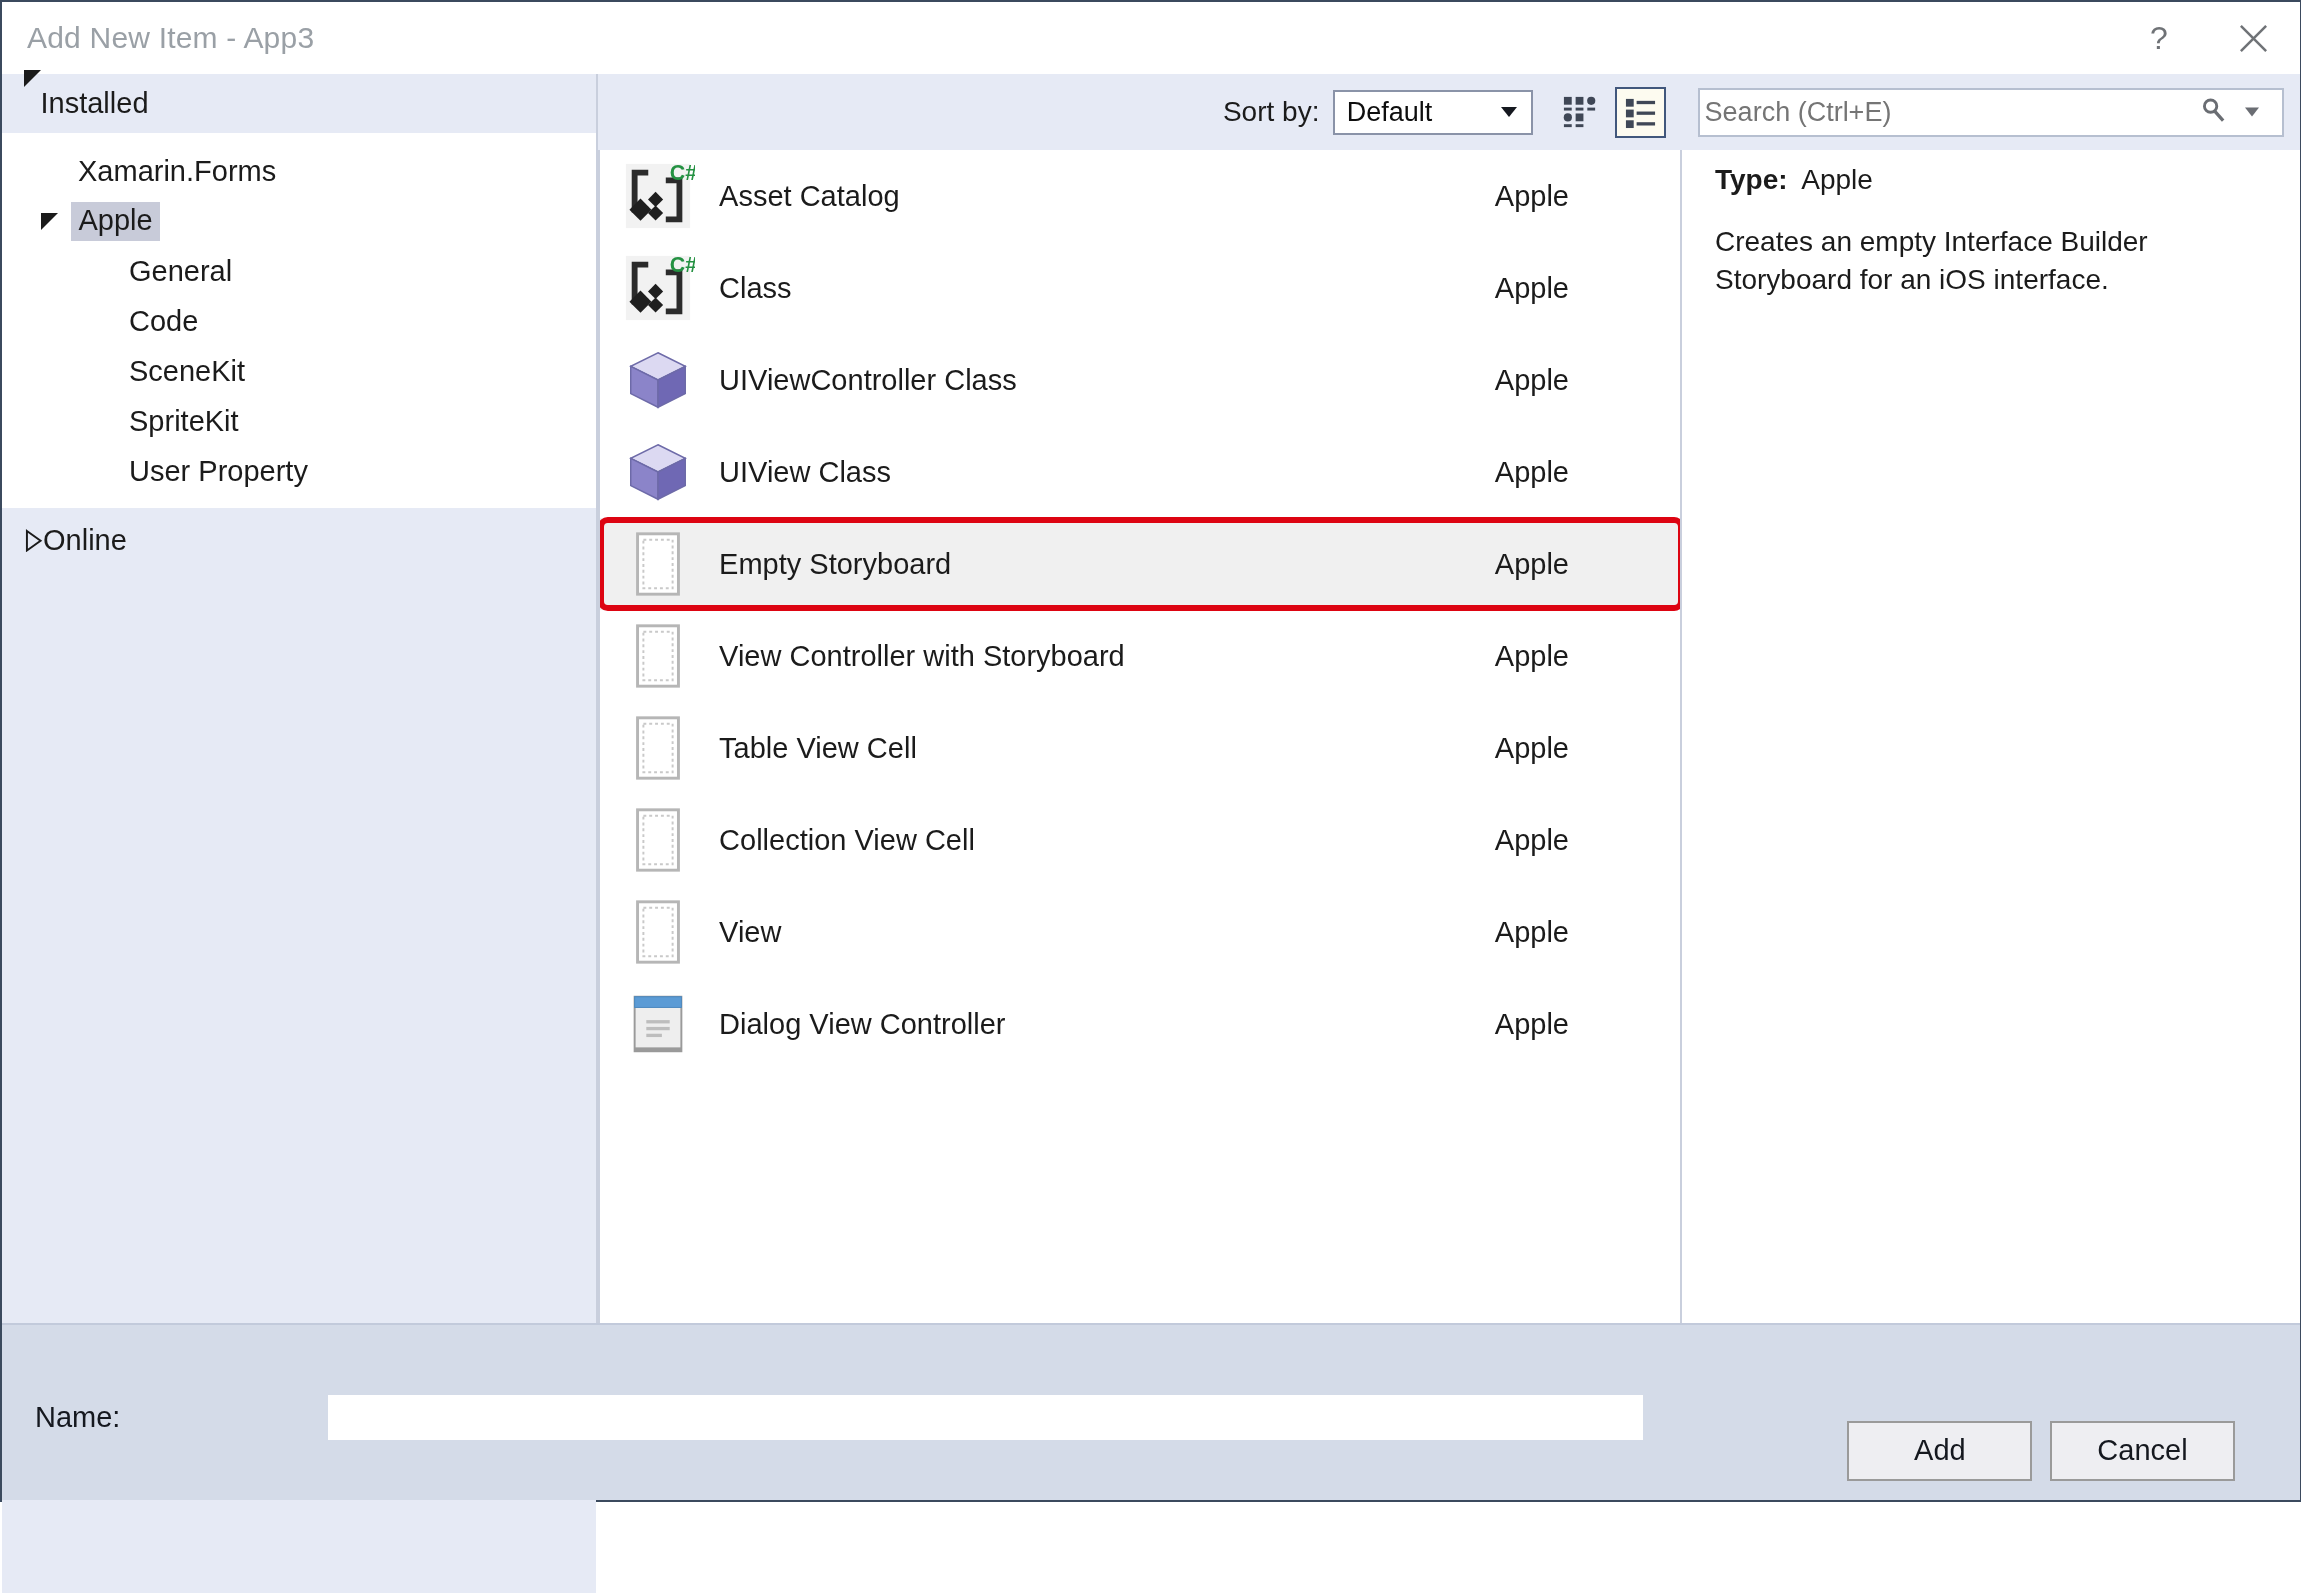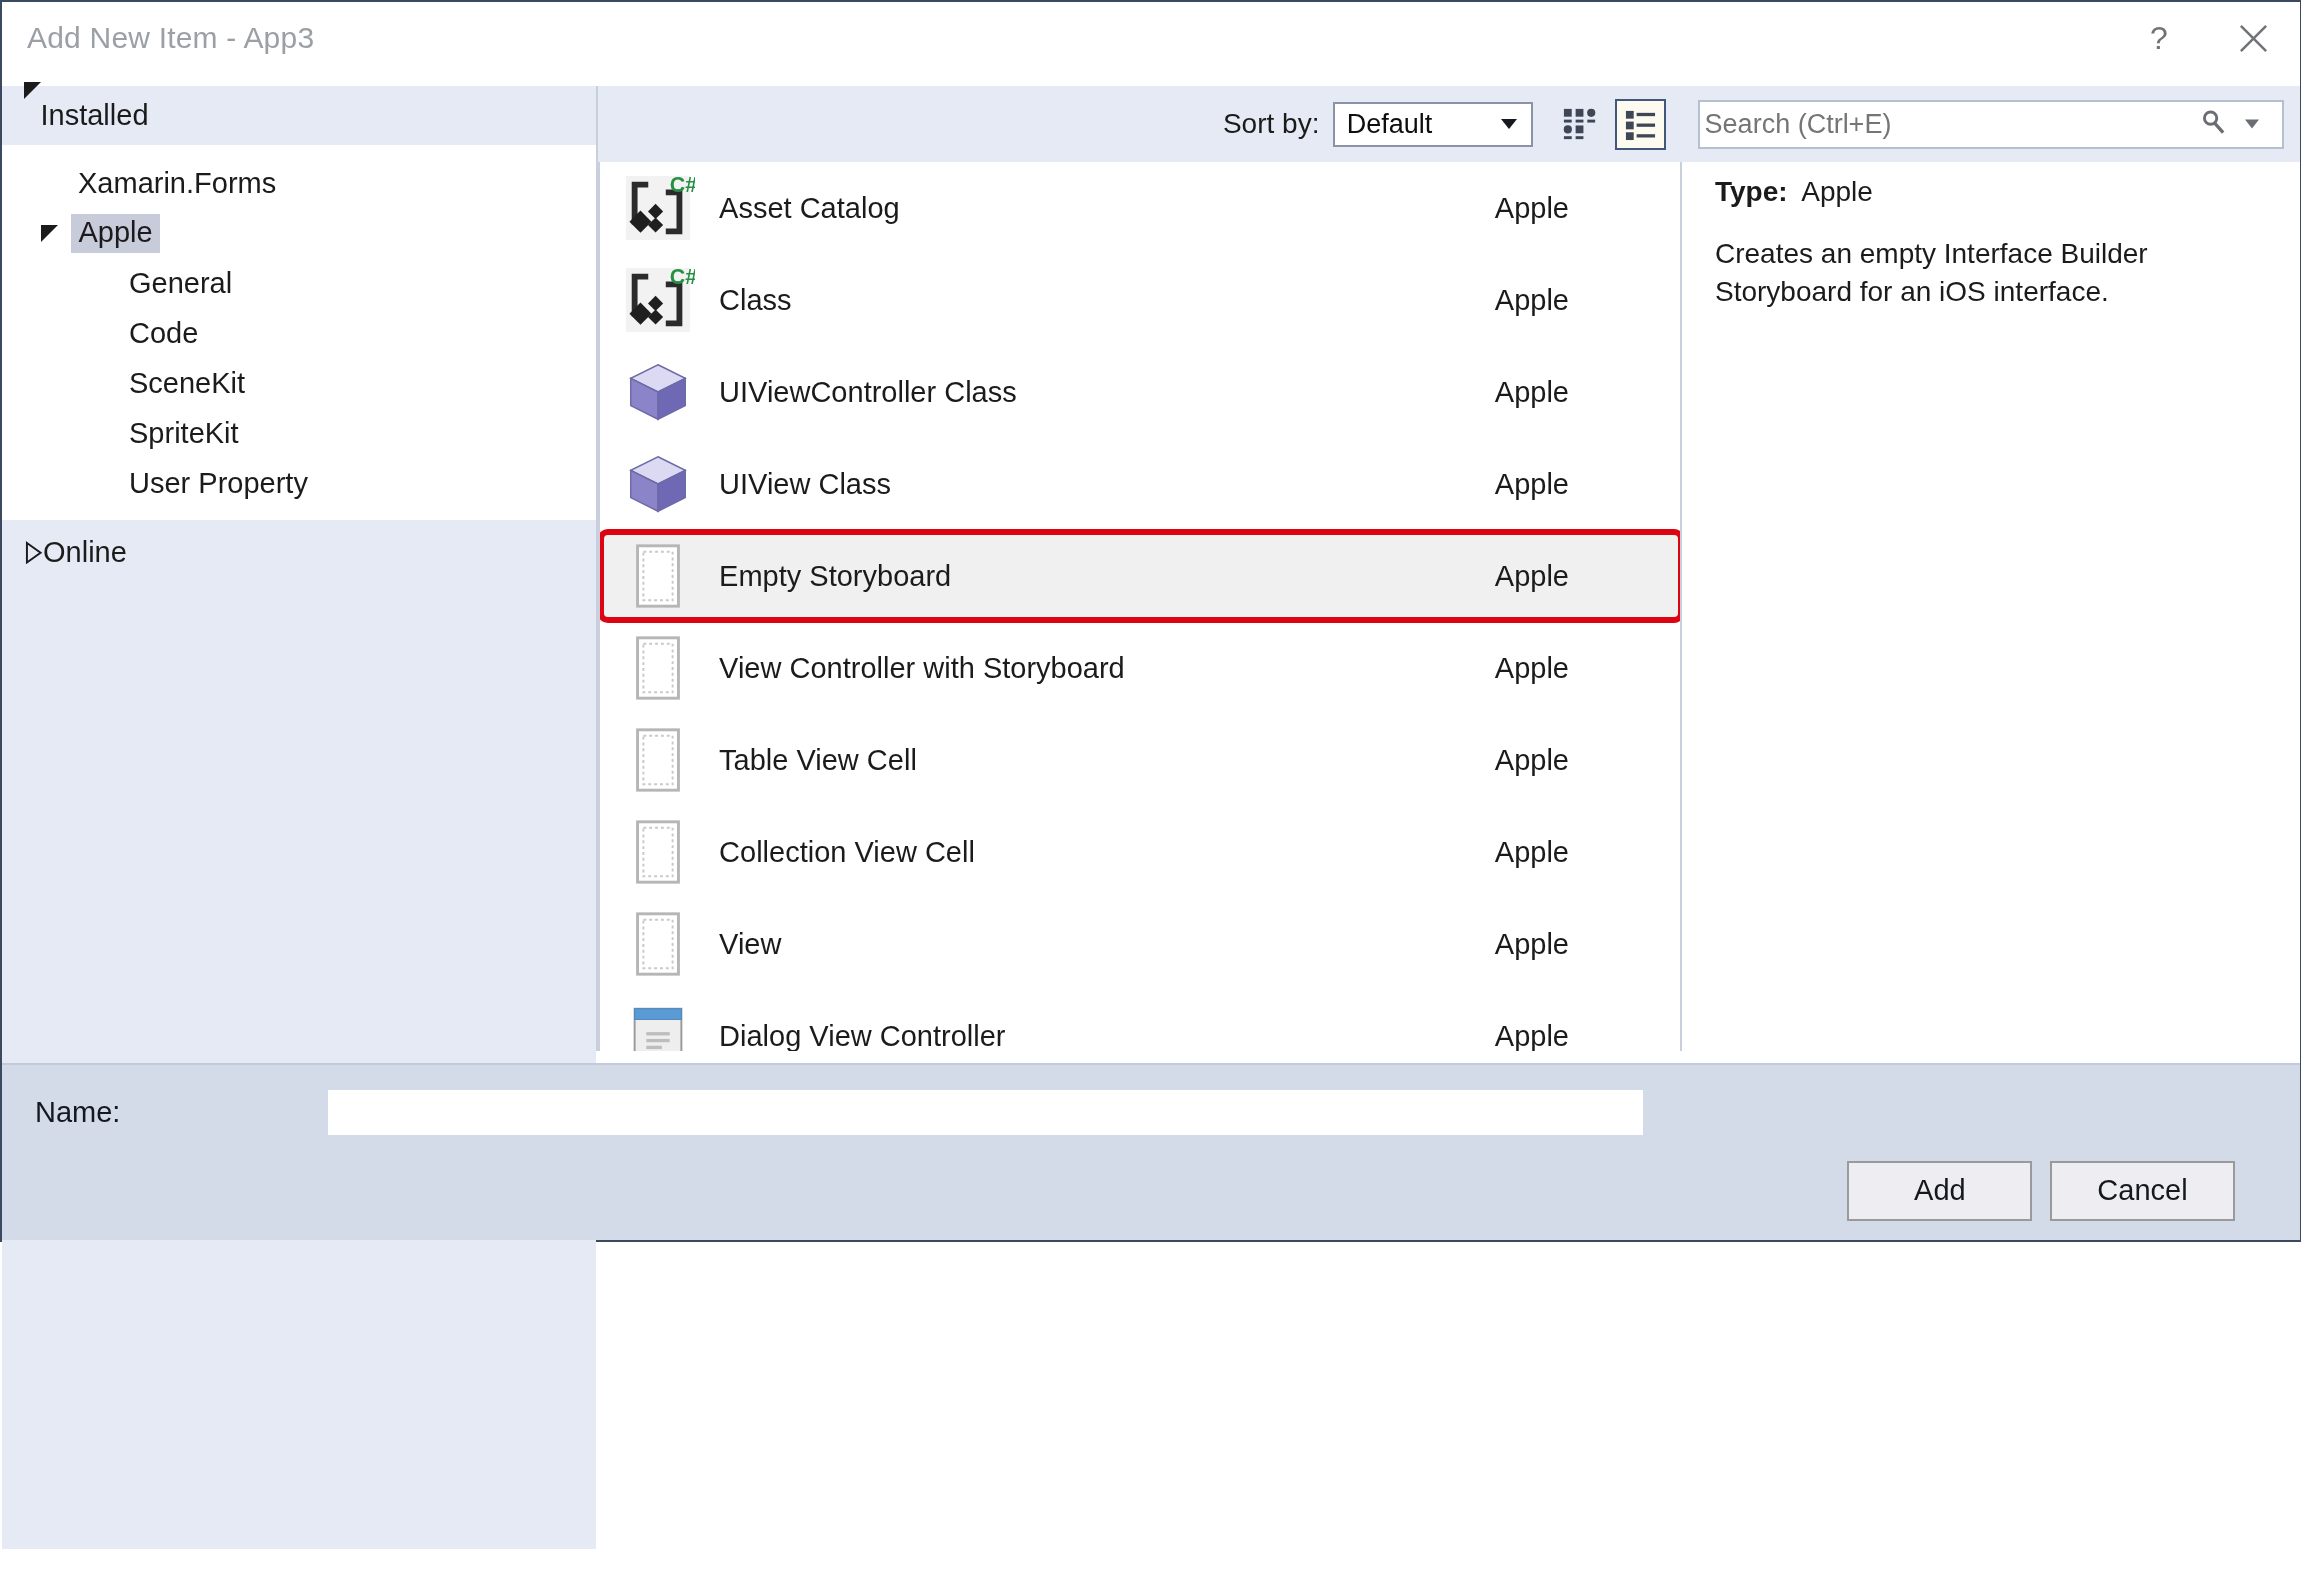--- a/index.html
+++ b/index.html
@@ -8,26 +8,25 @@
     width: 2302px;
     height: 1594px;
     overflow: hidden;
     background: #ffffff;
     font-family: "Liberation Sans", sans-serif;
   }
 
   #dialog {
     position: relative;
     width: 2302px;
-    height: 1242px;
+    height: 1502px;
     background: #ffffff;
     border: 2.9px solid #3b4a5e;
     display: flex;
     flex-direction: column;
-    gap: 12px;
   }
 
   
   .titlebar {
     height: 72px;
     flex: 0 0 72px;
     background: #ffffff;
     display: flex;
     align-items: center;
     padding-left: 25px;
@@ -266,20 +265,21 @@
     flex: 0 0 177px;
     background: #d4dbe8;
     border-top: 2px solid #c2cadb;
     position: relative;
   }
   .name-row {
     display: flex;
     align-items: center;
     height: 94px;
     padding-left: 33px;
+    margin-top: 45px;
   }
   .name-label {
     font-size: 29px;
     color: #15181f;
     width: 293px;
     flex: 0 0 293px;
   }
   .name-input {
     width: 1315px;
     height: 45px;

